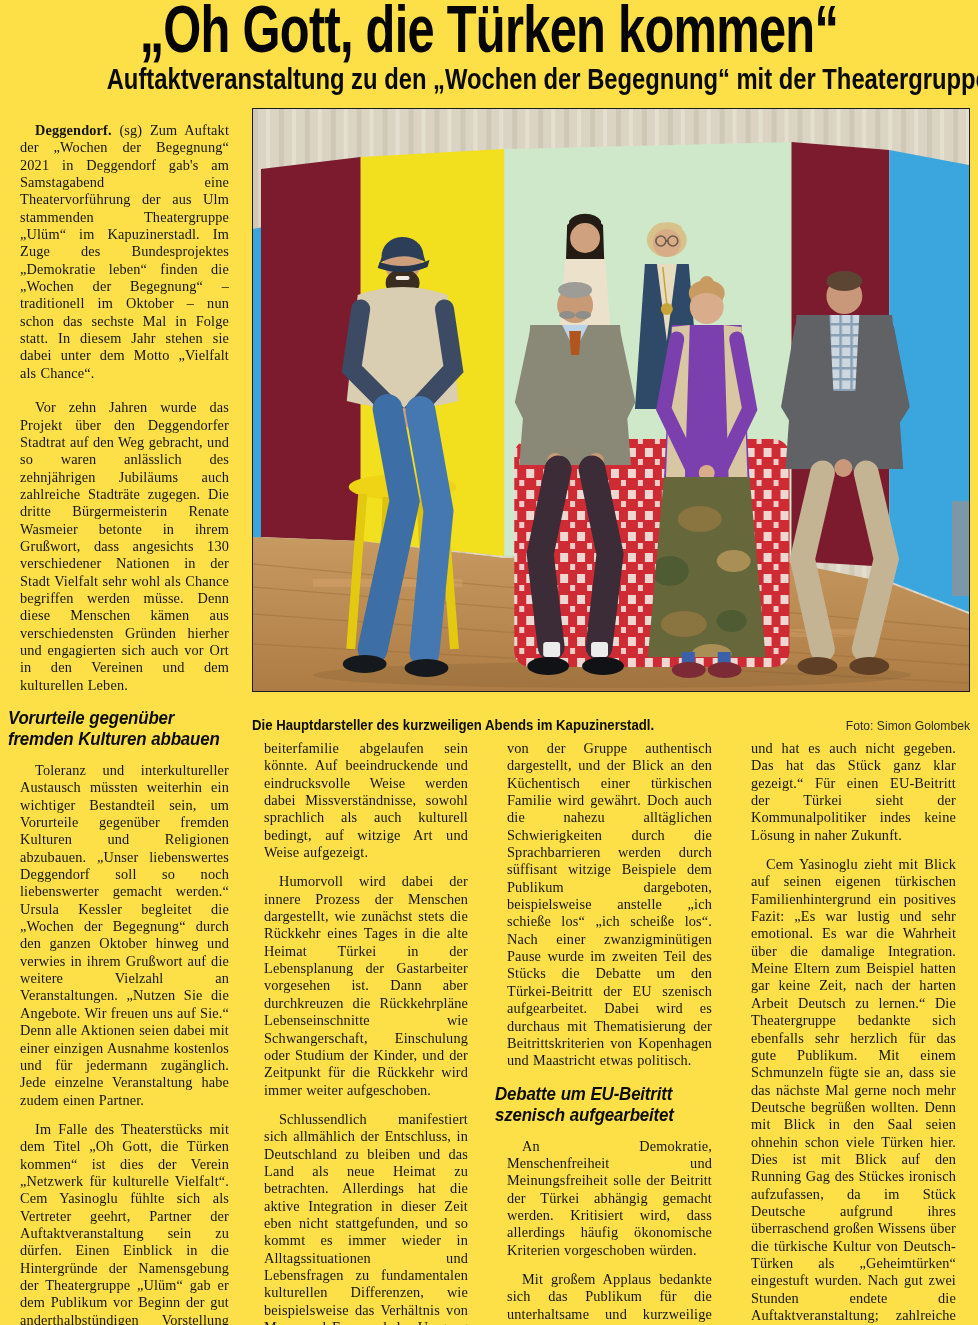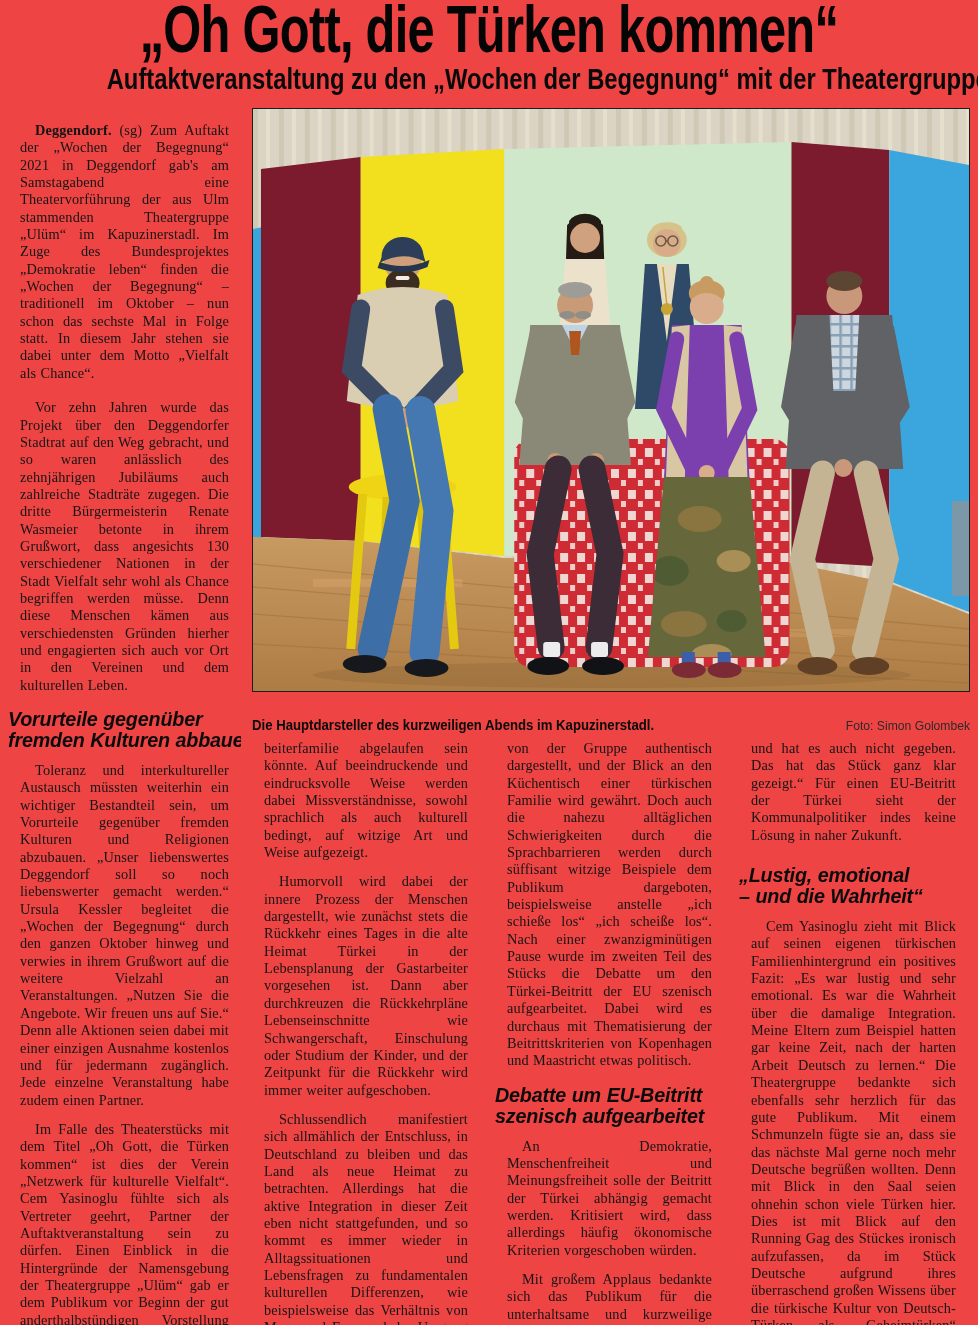--- a/index.html
+++ b/index.html
@@ -1,18 +1,18 @@
 <!DOCTYPE html>
 <html lang="de"><head>
 <meta charset="utf-8">
 <style>
   html,body{margin:0;padding:0;background:#e9e9e9;}
   .page{
     position:relative;width:978px;height:1325px;margin:0 auto;
-    background:#ef4444;overflow:hidden;color:#111;
+    background:#fde047;overflow:hidden;color:#111;
     font-family:"Liberation Serif",serif;
   }
   
   .headline-wrap{position:absolute;top:-4px;left:0;width:978px;text-align:center;}
   .headline{
     display:inline-block;white-space:nowrap;
     font-family:"Liberation Sans",sans-serif;font-weight:700;
     font-size:66px;line-height:66px;letter-spacing:-1px;color:#050505;
     transform:scaleX(0.74);transform-origin:50% 50%;
   }
@@ -54,21 +54,21 @@
   .col1{left:8px;top:110px;width:233px;height:1215px;}
   .col2{left:252px;top:728px;width:228px;height:597px;}
   .col3{left:495px;top:728px;width:229px;height:597px;}
   .col4{left:739px;top:728px;width:229px;height:597px;}
   .col p{margin:12px;}
   .col p.indent{text-indent:15px;}
   .lead-loc{font-weight:700;}
   .sec-head{
     margin:14px 0 7px 0;
     font-family:"Liberation Sans",sans-serif;font-style:italic;font-weight:700;
-    font-size:21px;line-height:21px;letter-spacing:-0.2px;color:#0c0c0c;
+    font-size:18px;line-height:21px;letter-spacing:-0.2px;color:#0c0c0c;
     text-align:left;text-indent:0;
   }
   .sec-head .hl{display:block;white-space:nowrap;}
   .sec-head .hl span{display:inline-block;transform:scaleX(0.94);transform-origin:0 50%;}
 </style>
 </head>
 <body>
 
 <div class="page">
 
@@ -270,20 +270,16 @@
     <h2 class="sec-head" style="">
       <span class="hl"><span>Debatte um EU-Beitritt</span></span>
       <span class="hl"><span>szenisch aufgearbeitet</span></span>
     </h2>
     <p class="indent">An Demokratie, Menschenfreiheit und Meinungsfreiheit solle der Beitritt der Türkei abhängig gemacht werden. Kritisiert wird, dass allerdings häufig ökonomische Kriterien vorgeschoben würden.</p>
     <p class="indent">Mit großem Applaus bedankte sich das Publikum für die unterhaltsame und kurzweilige Darbietung. Der Integrationsbeauftragte der Stadt Deggendorf, Oliver Antretter, sieht das Stück als Schilderung der Lebenswirklichkeiten türkischer Gastarbeiterfamilien sehr gelungen. „Integration damals vor sechzig Jahren war nicht gewollt</p>
   </div>
 
   <div class="col col4">
     <p>und hat es auch nicht gegeben. Das hat das Stück ganz klar gezeigt.“ Für einen EU-Beitritt der Türkei sieht der Kommunalpolitiker indes keine Lösung in naher Zukunft.</p>
-    <h2 class="sec-head" style="margin-top:20px;">
-      <span class="hl"><span>„Lustig, emotional</span></span>
-      <span class="hl"><span>– und die Wahrheit“</span></span>
-    </h2>
     <p class="indent">Cem Yasinoglu zieht mit Blick auf seinen eigenen türkischen Familienhintergrund ein positives Fazit: „Es war lustig und sehr emotional. Es war die Wahrheit über die damalige Integration. Meine Eltern zum Beispiel hatten gar keine Zeit, nach der harten Arbeit Deutsch zu lernen.“ Die Theatergruppe bedankte sich ebenfalls sehr herzlich für das gute Publikum. Mit einem Schmunzeln fügte sie an, dass sie das nächste Mal gerne noch mehr Deutsche begrüßen wollten. Denn mit Blick in den Saal seien ohnehin schon viele Türken hier. Dies ist mit Blick auf den Running Gag des Stückes ironisch aufzufassen, da im Stück Deutsche aufgrund ihres überraschend großen Wissens über die türkische Kultur von Deutsch-Türken als „Geheimtürken“ eingestuft wurden. Nach gut zwei Stunden endete die Auftaktveranstaltung; zahlreiche weitere Aktionen werden nun im Verlauf des Oktobers hoffentlich viele Zuschauer und Gäste anziehen, so Ursula Kessler.</p>
   </div>
 
 </div>
 
 </body></html>

